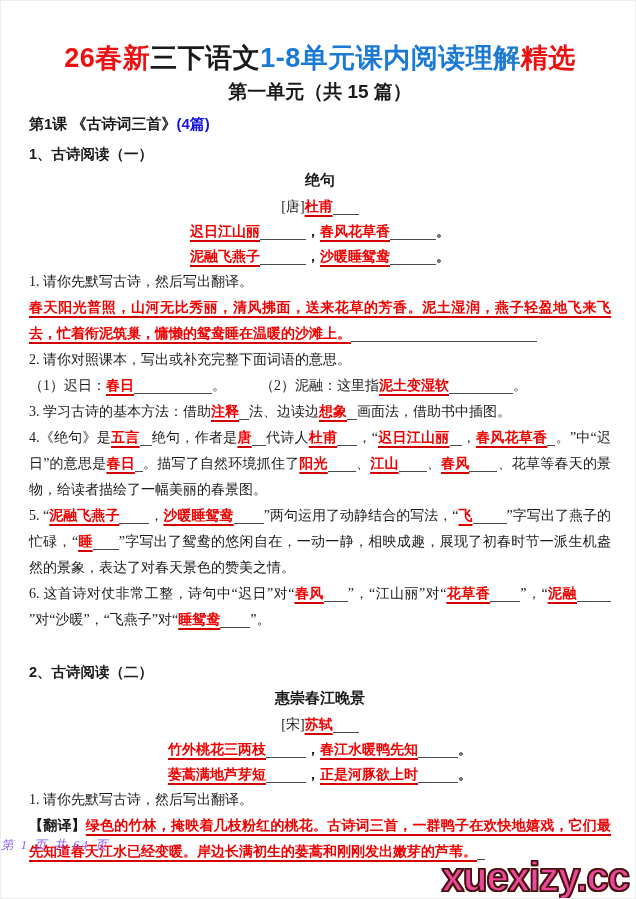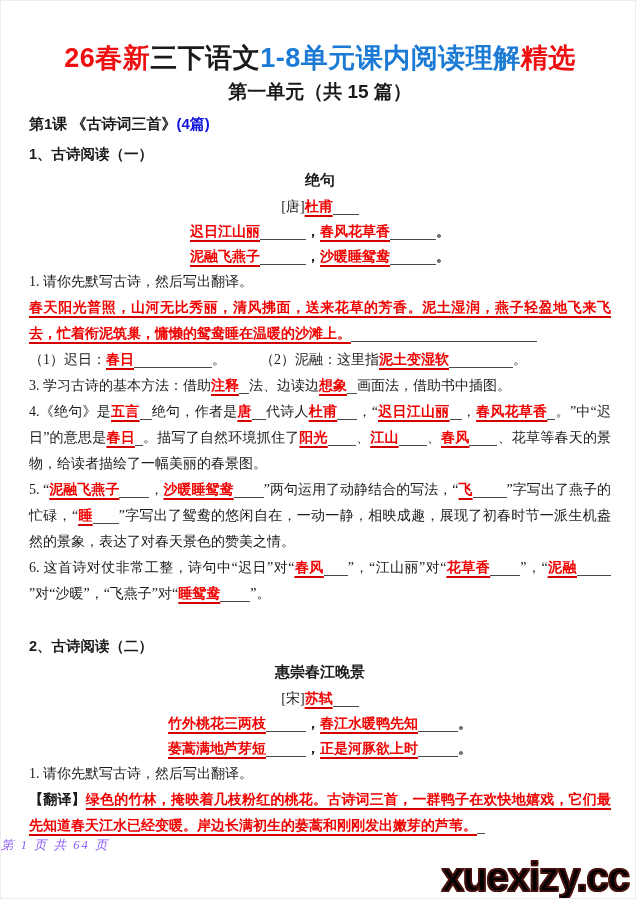--- a/index.html
+++ b/index.html
@@ -69,21 +69,21 @@
   .trans-label { color:#1a1a1a; font-weight:bold; }
 
   .footer {
     position:absolute; left:0; right:0; bottom:44px;
     text-align:left; font-size:12.5px; color:#8b5cf6; letter-spacing:2px;font-style:italic;
   }
   .watermark {
     position:absolute; right:6px; bottom:-2px;
     font-family:"Liberation Sans","DejaVu Sans",sans-serif;
     font-weight:bold; font-size:40px; letter-spacing:-1px;
-    color:#000000;
+    color:#ec4899;
     -webkit-text-stroke:1.6px #47120e;
     text-shadow:1px 1px 0 #47120e, -1px 1px 0 #47120e, 1px -1px 0 #47120e, -1px -1px 0 #47120e;
   }
 </style>
 </head>
 <body>
 
 <div class="page">
   <div class="inner">
 
@@ -103,20 +103,21 @@
       <div class="poem-title">绝句</div>
       <div class="poem-line"><span class="seg-n">[唐]</span><span class="seg-a">杜甫</span><span class="seg-bl" style="width: 26px;"></span></div>
       <div class="poem-line"><span class="seg-a">迟日江山丽</span><span class="seg-bl" style="width: 46px;"></span><span class="seg-nb">，</span><span class="seg-a">春风花草香</span><span class="seg-bl" style="width: 46px;"></span><span class="seg-nb">。</span></div>
       <div class="poem-line"><span class="seg-a">泥融飞燕子</span><span class="seg-bl" style="width: 46px;"></span><span class="seg-nb">，</span><span class="seg-a">沙暖睡鸳鸯</span><span class="seg-bl" style="width: 46px;"></span><span class="seg-nb">。</span></div>
     </div>
 
     <p class="body-par">1. 请你先默写古诗，然后写出翻译。</p>
 
     <p class="ans-par"><span class="ans-red">春天阳光普照，山河无比秀丽，清风拂面，送来花草的芳香。泥土湿润，燕子轻盈地飞来飞去，忙着衔泥筑巢，慵懒的鸳鸯睡在温暖的沙滩上。</span><span class="seg-bl" style="width:186px"></span></p>
 
+    <p class="body-par">2. 请你对照课本，写出或补充完整下面词语的意思。</p>
     <p class="body-par"><span class="seg-n">（1）迟日：</span><span class="seg-a">春日</span><span class="seg-bl" style="width: 78px;"></span><span class="seg-n">。</span><span class="seg-g" style="width: 34px;"></span><span class="seg-n">（2）泥融：这里指</span><span class="seg-a">泥土变湿软</span><span class="seg-bl" style="width: 64px;"></span><span class="seg-n">。</span></p>
     <p class="body-par"><span class="seg-n">3. 学习古诗的基本方法：借助</span><span class="seg-a">注释</span><span class="seg-bl" style="width: 10px;"></span><span class="seg-n">法、边读边</span><span class="seg-a">想象</span><span class="seg-bl" style="width: 10px;"></span><span class="seg-n">画面法，借助书中插图。</span></p>
     <p class="body-par"><span class="seg-n">4.《绝句》是</span><span class="seg-a">五言</span><span class="seg-bl" style="width: 12px;"></span><span class="seg-n">绝句，作者是</span><span class="seg-a">唐</span><span class="seg-bl" style="width: 14px;"></span><span class="seg-n">代诗人</span><span class="seg-a">杜甫</span><span class="seg-bl" style="width: 20px;"></span><span class="seg-n">，“</span><span class="seg-a">迟日江山丽</span><span class="seg-bl" style="width: 12px;"></span><span class="seg-n">，</span><span class="seg-a">春风花草香</span><span class="seg-bl" style="width: 8px;"></span><span class="seg-n">。”中“迟日”的意思是</span><span class="seg-a">春日</span><span class="seg-bl" style="width: 8px;"></span><span class="seg-n">。描写了自然环境抓住了</span><span class="seg-a">阳光</span><span class="seg-bl" style="width: 28px;"></span><span class="seg-n">、</span><span class="seg-a">江山</span><span class="seg-bl" style="width: 28px;"></span><span class="seg-n">、</span><span class="seg-a">春风</span><span class="seg-bl" style="width: 28px;"></span><span class="seg-n">、花草等春天的景物，给读者描绘了一幅美丽的春景图。</span></p>
     <p class="body-par"><span class="seg-n">5. “</span><span class="seg-a">泥融飞燕子</span><span class="seg-bl" style="width: 30px;"></span><span class="seg-n">，</span><span class="seg-a">沙暖睡鸳鸯</span><span class="seg-bl" style="width: 30px;"></span><span class="seg-n">”两句运用了动静结合的写法，“</span><span class="seg-a">飞</span><span class="seg-bl" style="width: 34px;"></span><span class="seg-n">”字写出了燕子的忙碌，“</span><span class="seg-a">睡</span><span class="seg-bl" style="width: 26px;"></span><span class="seg-n">”字写出了鸳鸯的悠闲自在，一动一静，相映成趣，展现了初春时节一派生机盎然的景象，表达了对春天景色的赞美之情。</span></p>
     <p class="body-par"><span class="seg-n">6. 这首诗对仗非常工整，诗句中“迟日”对“</span><span class="seg-a">春风</span><span class="seg-bl" style="width: 24px;"></span><span class="seg-n">”，“江山丽”对“</span><span class="seg-a">花草香</span><span class="seg-bl" style="width: 30px;"></span><span class="seg-n">”，“</span><span class="seg-a">泥融</span><span class="seg-bl" style="width: 34px;"></span><span class="seg-n">”对“沙暖”，“飞燕子”对“</span><span class="seg-a">睡鸳鸯</span><span class="seg-bl" style="width: 30px;"></span><span class="seg-n">”。</span></p>
 
     <div class="section-heading second">2、古诗阅读（二）</div>
 
     <div class="poem">
       <div class="poem-title">惠崇春江晚景</div>

